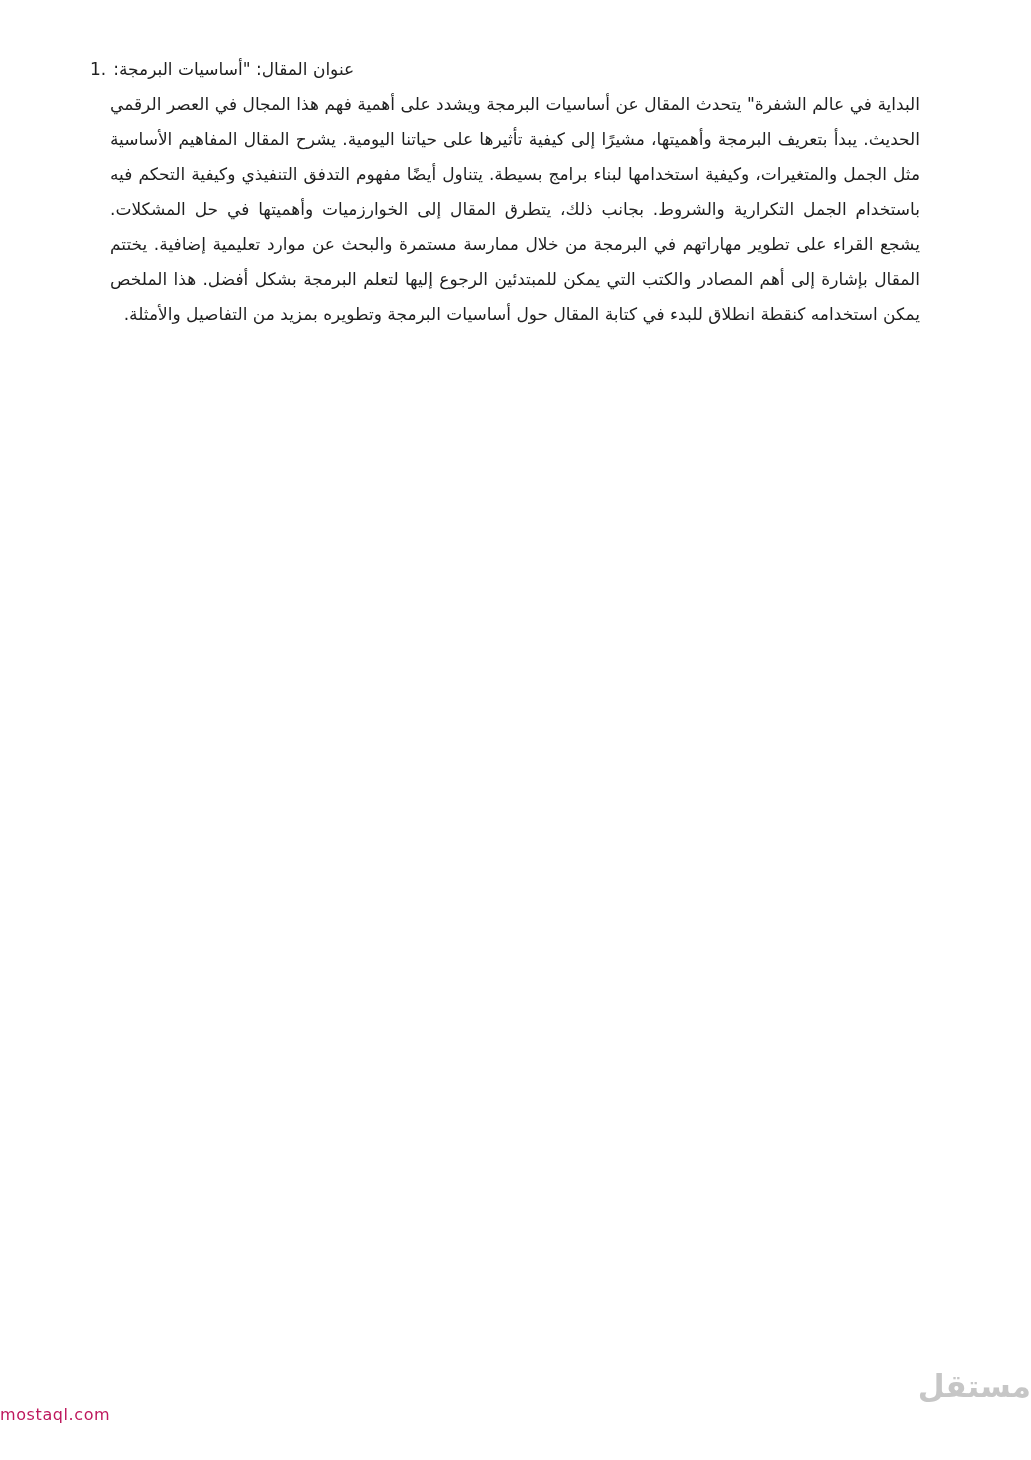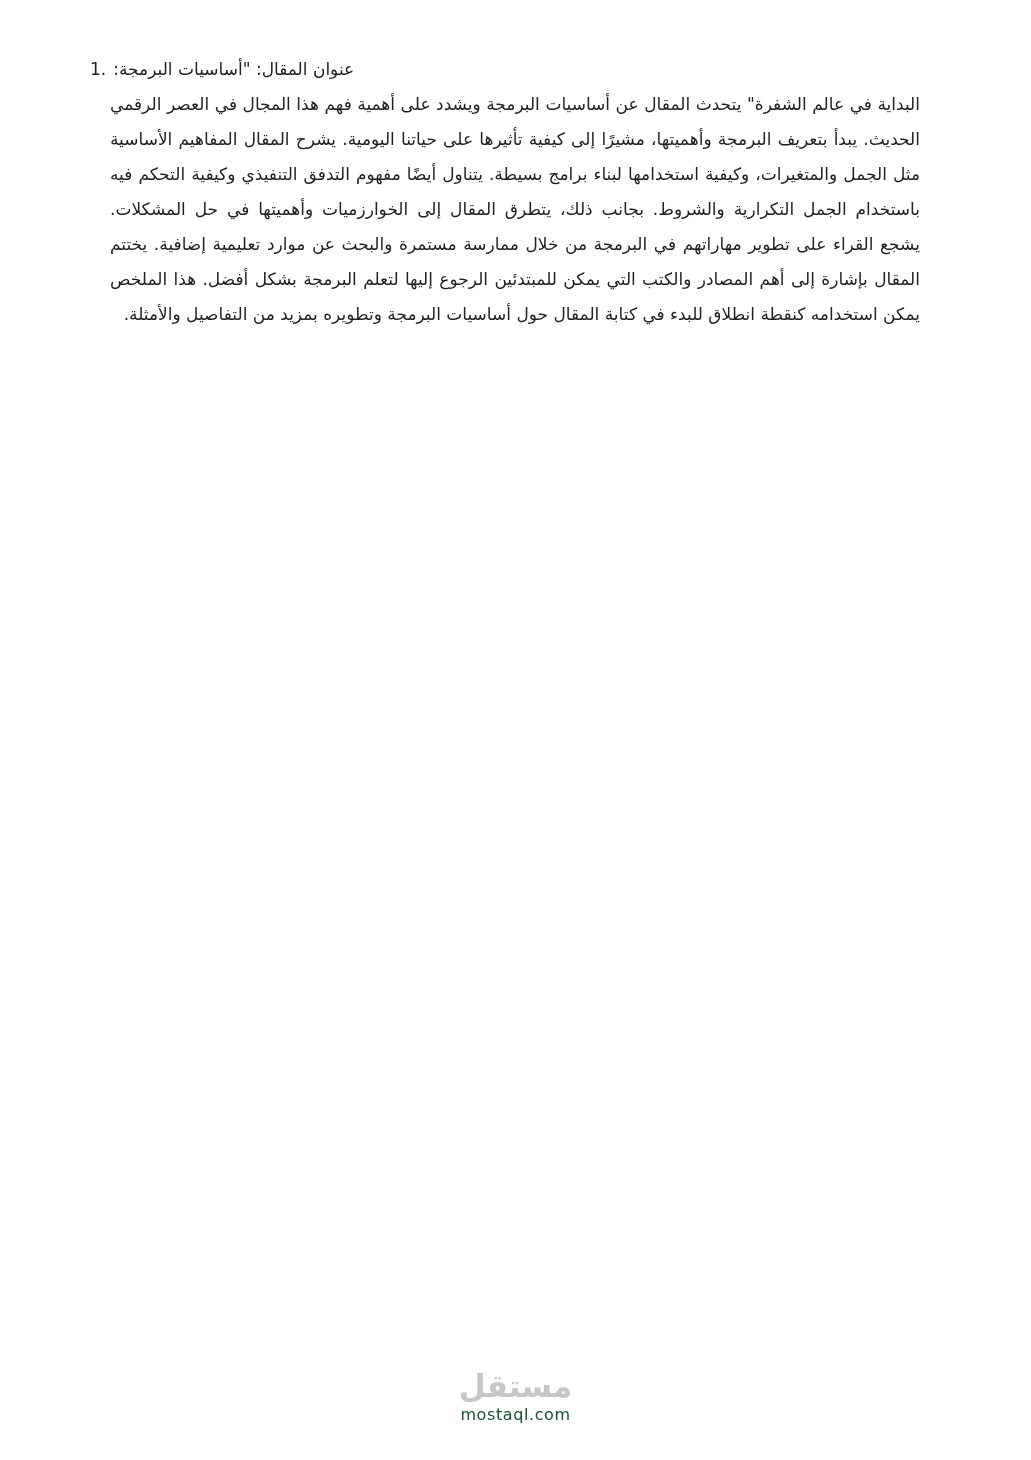--- a/index.html
+++ b/index.html
@@ -42,33 +42,32 @@
     margin-right: 0;
     direction: rtl;
     text-align: justify;
     text-justify: inter-word;
   }
   .watermark {
     position: absolute;
     left: 0;
     right: 0;
     bottom: 36px;
-    text-align: center;
     user-select: none;
   }
   .wm-logo {
     font-size: 31px;
     font-weight: bold;
     color: #c6c6c6;
     line-height: 1.15;
     direction: rtl;
   }
   .wm-url {
     font-size: 16px;
-    color: #14532d;
+    color: #be185d;
     letter-spacing: 0.6px;
     line-height: 1.2;
   }
 </style>
 </head>
 <body>
 
 <div class="page">
 
   <div class="article">

